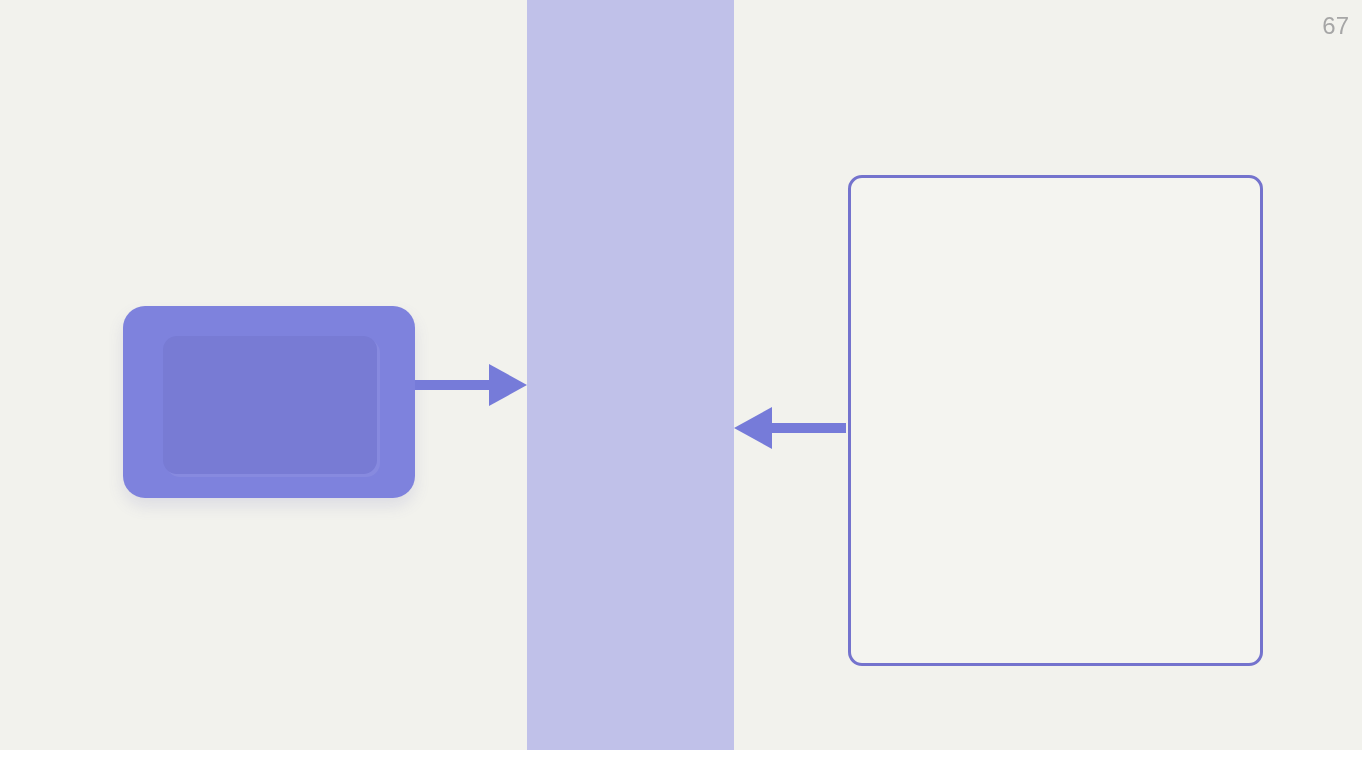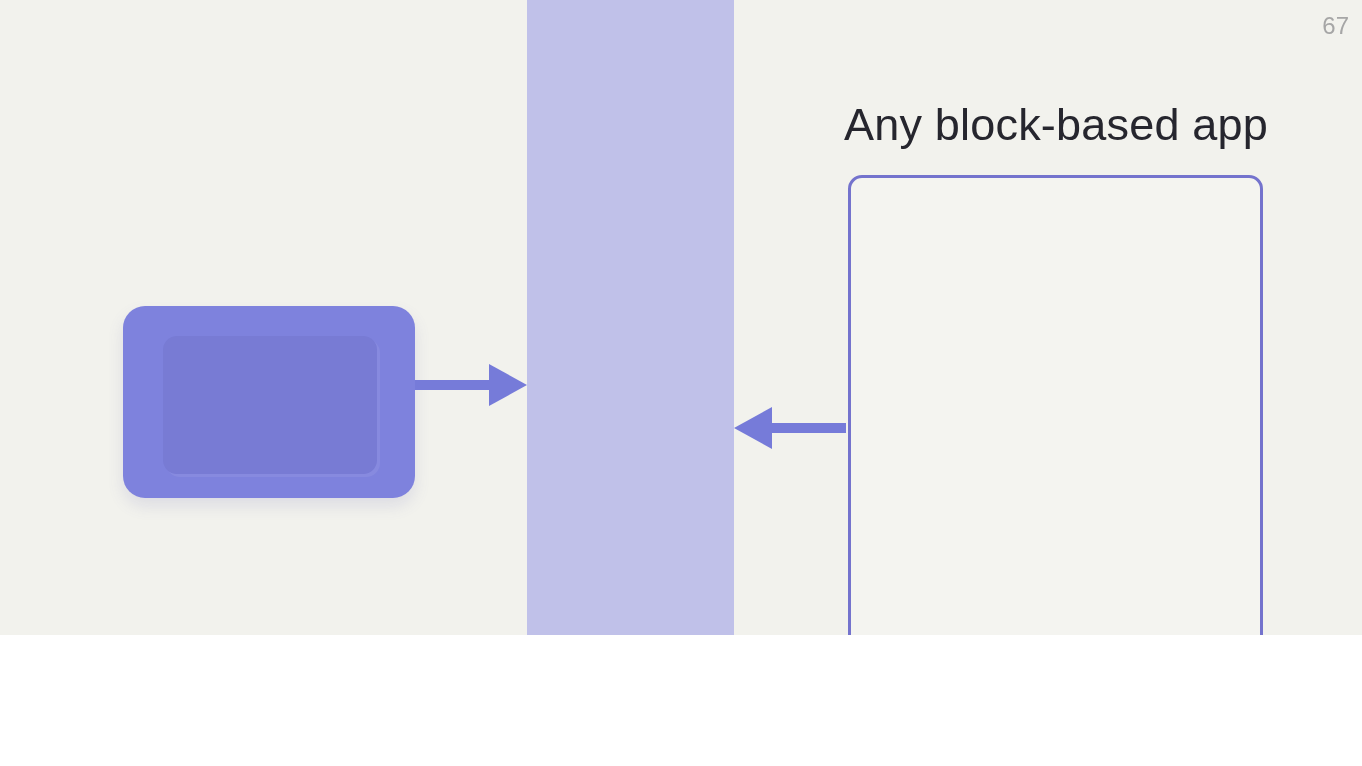--- a/index.html
+++ b/index.html
@@ -2,21 +2,21 @@
 <html style="--background: #f2f2ed; --band: #c0c1e9; --block-fill: #7e82dd; --block-inner: rgba(20, 20, 80, 0.055); --arrow: #767bd9; --outline-box-border: #7473cd; --title-text: #26262e; --page-number: #a6a6a6;"><head>
 <meta charset="utf-8">
 <style>
   html, body {
     margin: 0;
     padding: 0;
   }
   .slide {
     position: relative;
     width: 1362px;
-    height: 635px;
+    height: 750px;
     background: var(--background, #f2f2ed);
     overflow: hidden;
     font-family: "Liberation Sans", sans-serif;
   }
   .band {
     position: absolute;
     left: 527px;
     top: 0;
     width: 207px;
     height: 766px;
@@ -113,21 +113,20 @@
 
   <div class="block">
     <div class="block-inner"></div>
   </div>
 
   <svg class="arrow arrow-right" viewBox="0 0 112 44" xmlns="http://www.w3.org/2000/svg" aria-hidden="true">
     <rect class="shape" x="0" y="17" width="82" height="10"></rect>
     <polygon class="shape" points="74,1 112,22 74,43"></polygon>
   </svg>
 
-  <div class="title title-right">Any block-based app</div>
 
   <div class="outline-box"></div>
 
   <svg class="arrow arrow-left" viewBox="0 0 116 44" xmlns="http://www.w3.org/2000/svg" aria-hidden="true">
     <rect class="shape" x="34" y="17" width="82" height="10"></rect>
     <polygon class="shape" points="42,1 4,22 42,43"></polygon>
   </svg>
 
 </div>
 

